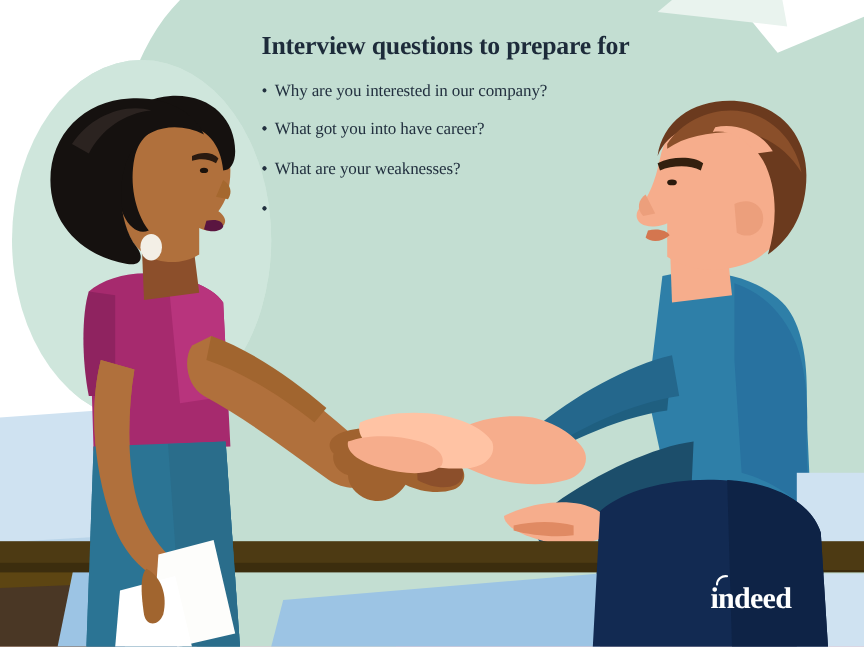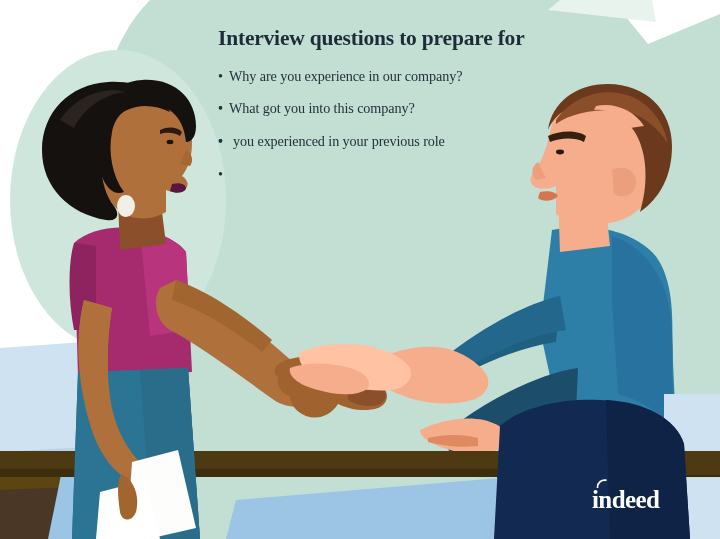--- a/index.html
+++ b/index.html
@@ -236,38 +236,38 @@
     <path d="M122,474 C134,480 140,496 136,512 C132,522 122,522 120,512
              C118,498 116,480 122,474 Z" fill="#a1652f"></path>
   </svg>
 
   <div class="text-block">
     <h1 class="headline">Interview questions to prepare for</h1>
 
     <ul class="q-list">
       <li class="q-item">
         <span class="dot">•</span>
-        <span>Why are you experience in our company?</span>
-      </li>
-      <li class="q-item">
-        <span class="dot">•</span>
-      </li>
-      <li class="q-item">
-        <span class="dot">•</span>
-        <span>What got you into this company?</span>
-      </li>
-      <li class="q-item">
-        <span class="dot">•</span>
-      </li>
-      <li class="q-item">
-        <span class="dot">•</span>
-      </li>
-      <li class="q-item">
-        <span class="dot">•</span>
-        <span class="l2">you experienced in your previous role</span>
+        <span>Why are you interested in our company?</span>
+      </li>
+      <li class="q-item">
+        <span class="dot">•</span>
+      </li>
+      <li class="q-item">
+        <span class="dot">•</span>
+        <span>What got you into have career?</span>
+      </li>
+      <li class="q-item">
+        <span class="dot">•</span>
+      </li>
+      <li class="q-item">
+        <span class="dot">•</span>
+        <span>What are your weaknesses?</span>
+      </li>
+      <li class="q-item">
+        <span class="dot">•</span>
       </li>
       <li class="q-item">
         <span class="dot">•</span>
       </li>
     </ul>
   </div>
 
   <div class="logo-wrap">
     <svg class="logo-arc" viewBox="0 0 15 9">
       <path d="M1.5,8.4 C1.5,3.6 5.4,0.6 9.9,1.2" stroke="#ffffff" stroke-width="1.7" fill="none" stroke-linecap="round"></path>

